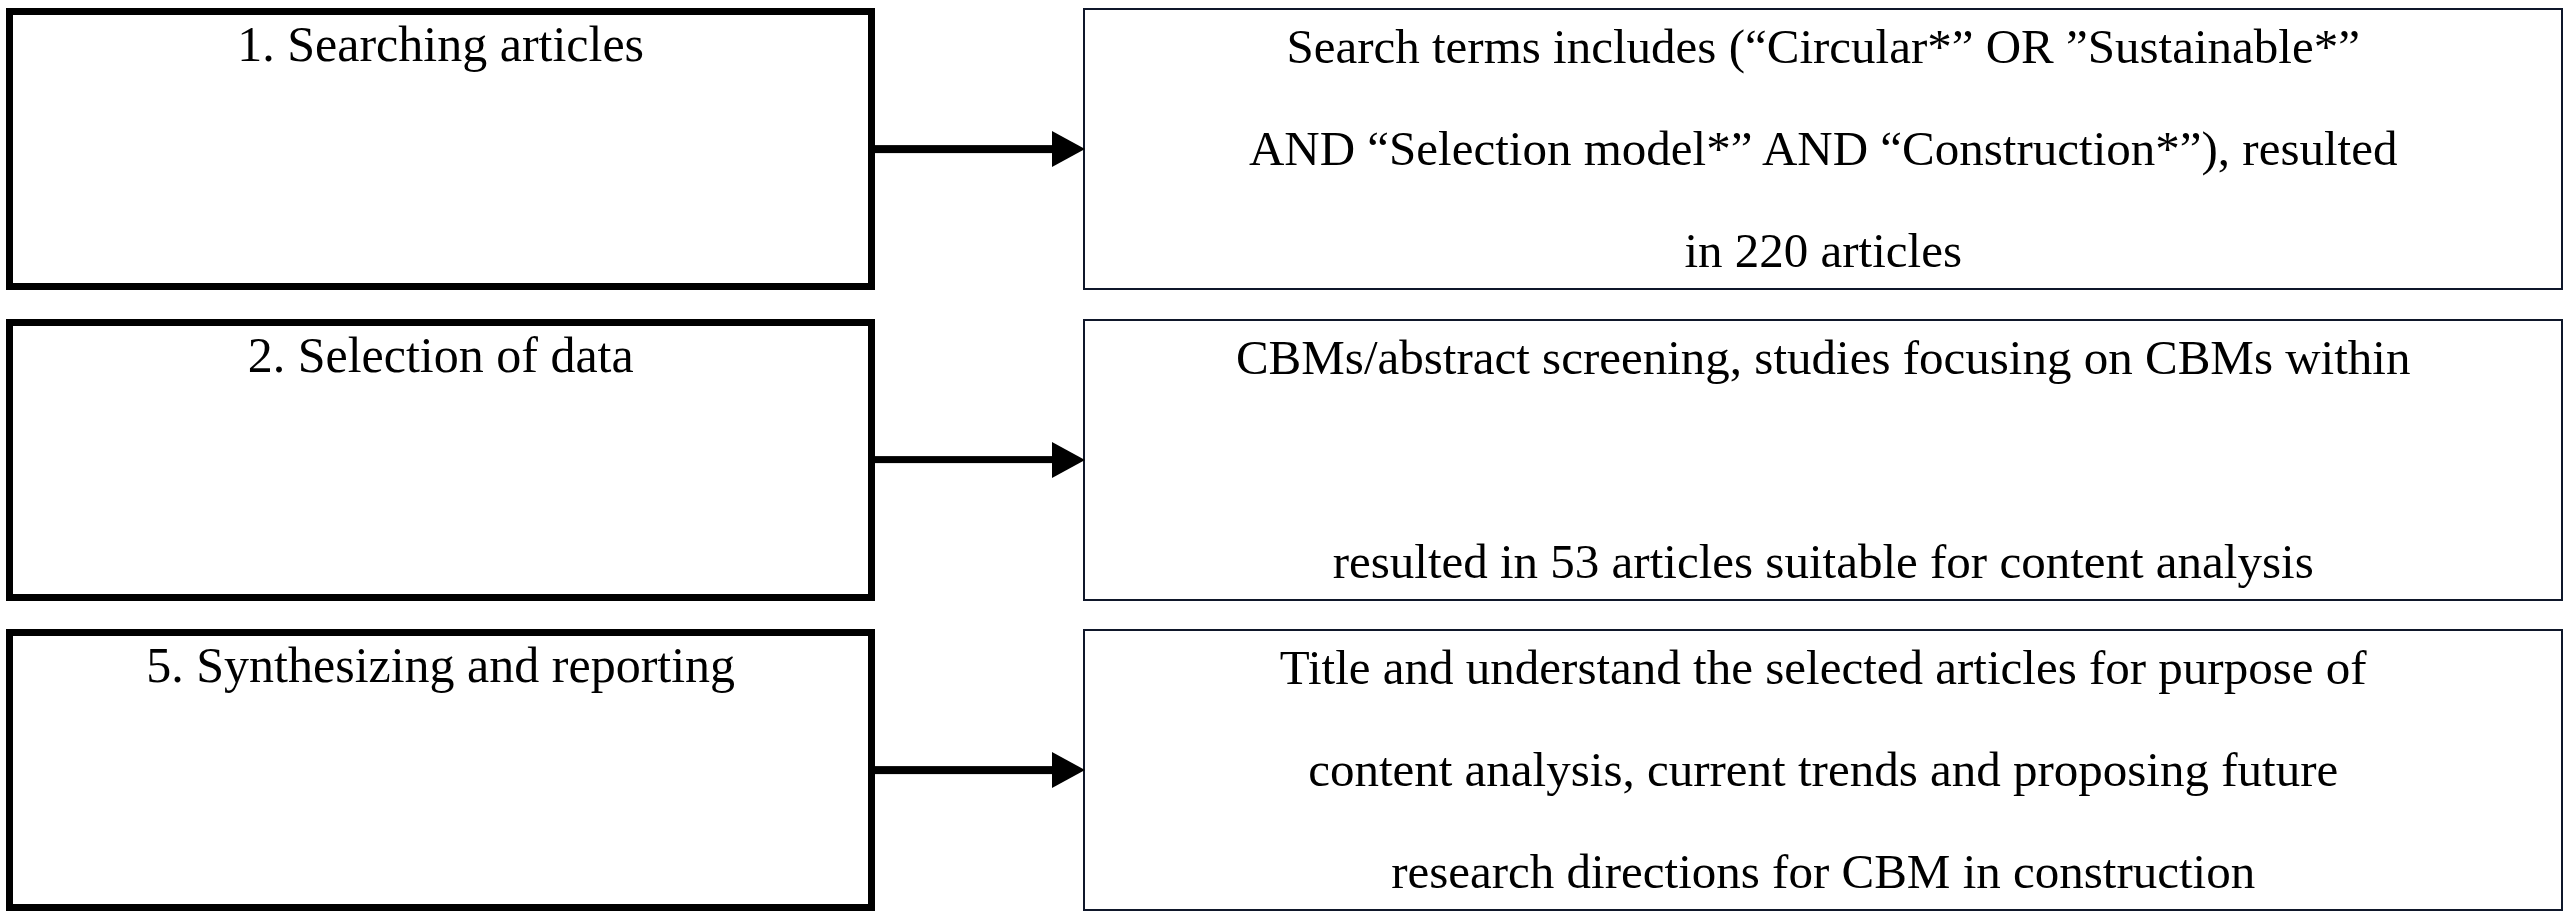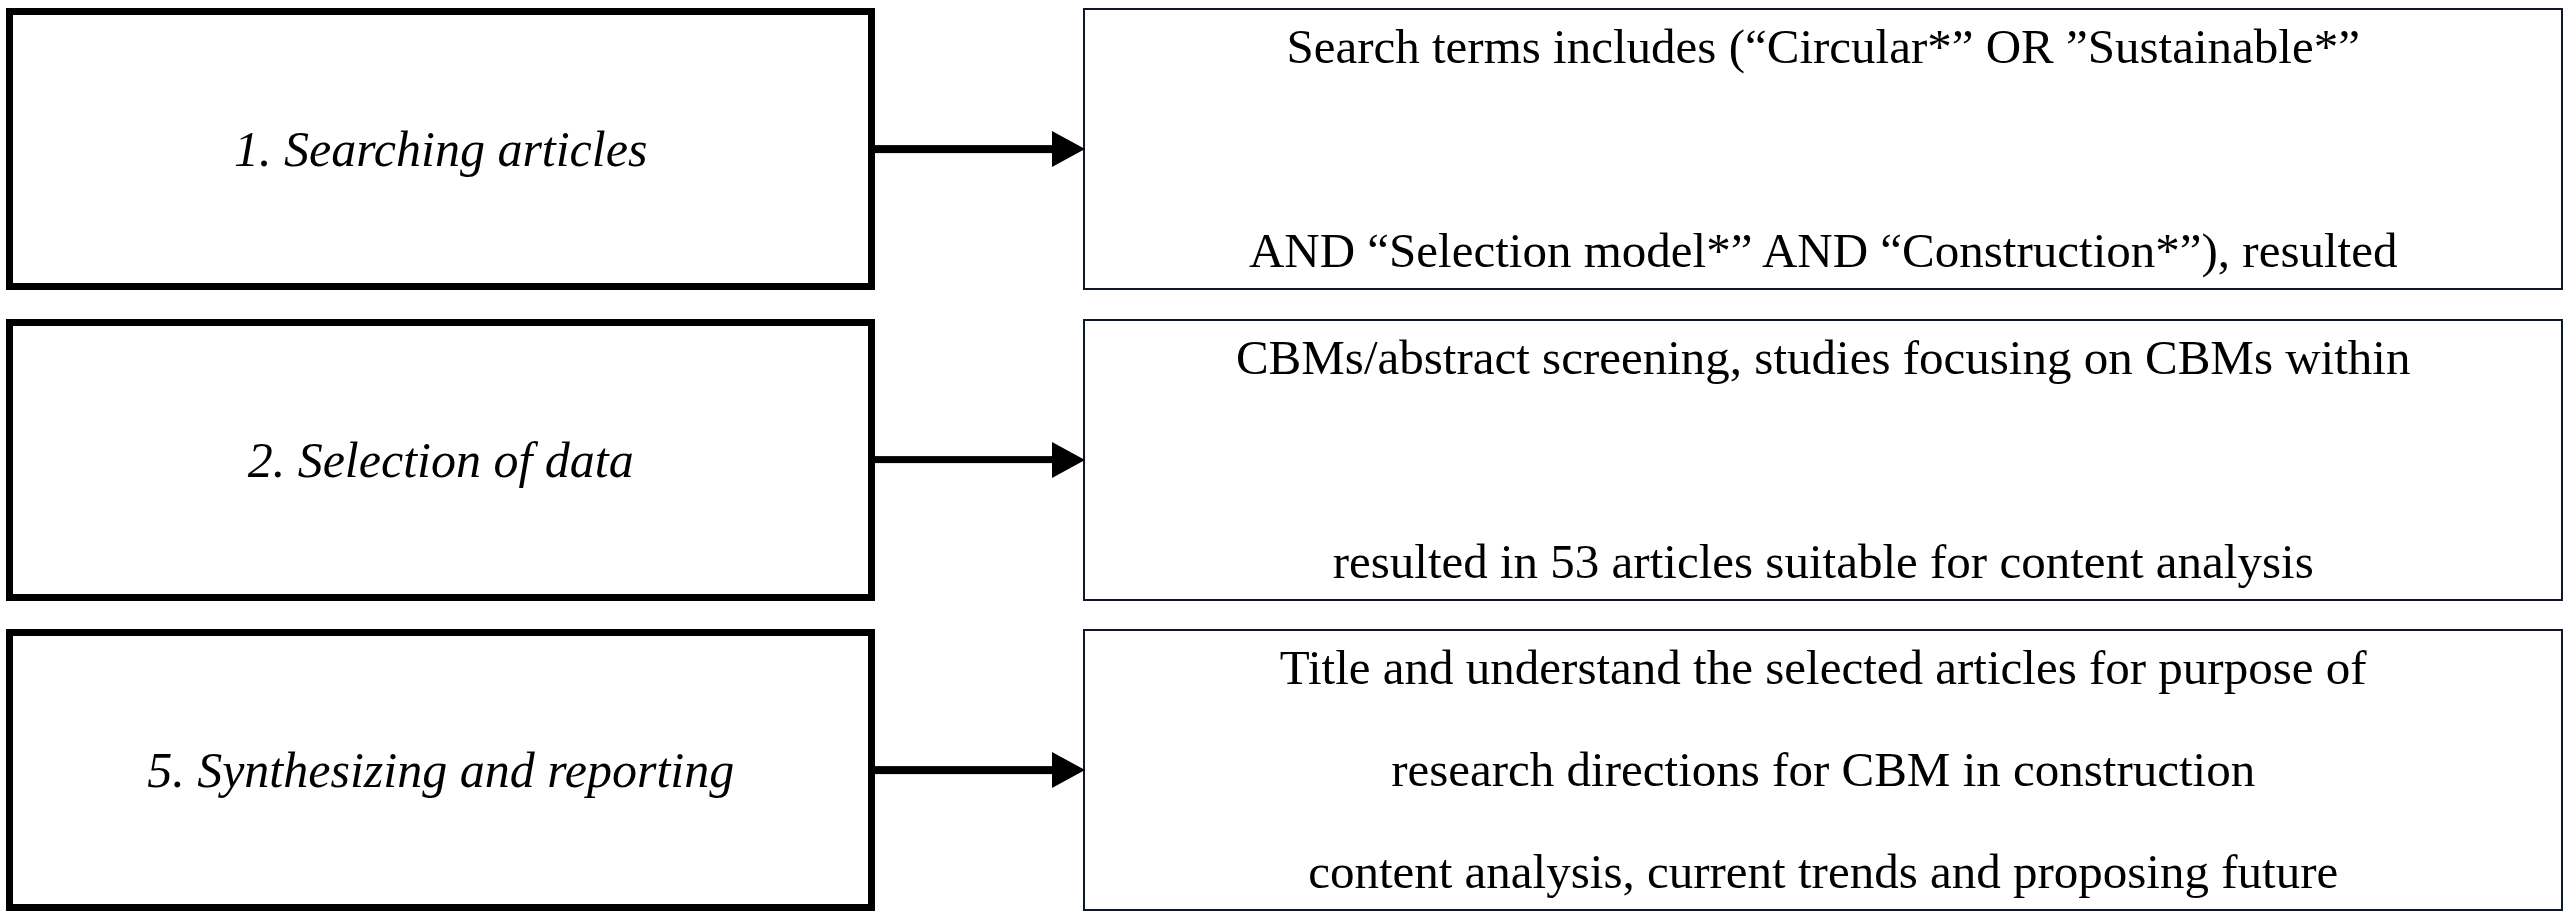--- a/index.html
+++ b/index.html
@@ -26,23 +26,22 @@
     display: flex;
     align-items: stretch;
     height: 282px;
   }
   .step-box {
     box-sizing: border-box;
     width: 869px;
     border: 7px solid #000000;
     background: #ffffff;
     display: flex;
-    align-items: center;
+    align-items: flex-start;
     justify-content: center;
-    font-style: italic;
   }
   .step-label {
     font-size: 50px;
     white-space: nowrap;
   }
   .flow-arrow {
     position: relative;
     width: 208px;
     flex: 0 0 auto;
   }
@@ -92,20 +91,21 @@
     <div class="step-box">
       <span class="step-label">1. Searching articles</span>
     </div>
     <div class="flow-arrow">
       <div class="arrow-shaft"></div>
       <div class="arrow-head"></div>
     </div>
     <div class="desc-box">
       <div class="desc-line">Search terms includes (“Circular*” OR ”Sustainable*”</div>
       <div class="desc-line">AND “Selection model*” AND “Construction*”), resulted</div>
+      <div class="desc-line">in 220 articles</div>
     </div>
   </div>
 
   <div class="step-row">
     <div class="step-box">
       <span class="step-label">2. Selection of data</span>
     </div>
     <div class="flow-arrow">
       <div class="arrow-shaft"></div>
       <div class="arrow-head"></div>
@@ -119,19 +119,19 @@
   <div class="step-row">
     <div class="step-box">
       <span class="step-label">5. Synthesizing and reporting</span>
     </div>
     <div class="flow-arrow">
       <div class="arrow-shaft"></div>
       <div class="arrow-head"></div>
     </div>
     <div class="desc-box">
       <div class="desc-line">Title and understand the selected articles for purpose of</div>
+      <div class="desc-line">content analysis, current trends and proposing future</div>
       <div class="desc-line">research directions for CBM in construction</div>
-      <div class="desc-line">content analysis, current trends and proposing future</div>
     </div>
   </div>
 
 </div>
 
 
 </body></html>

